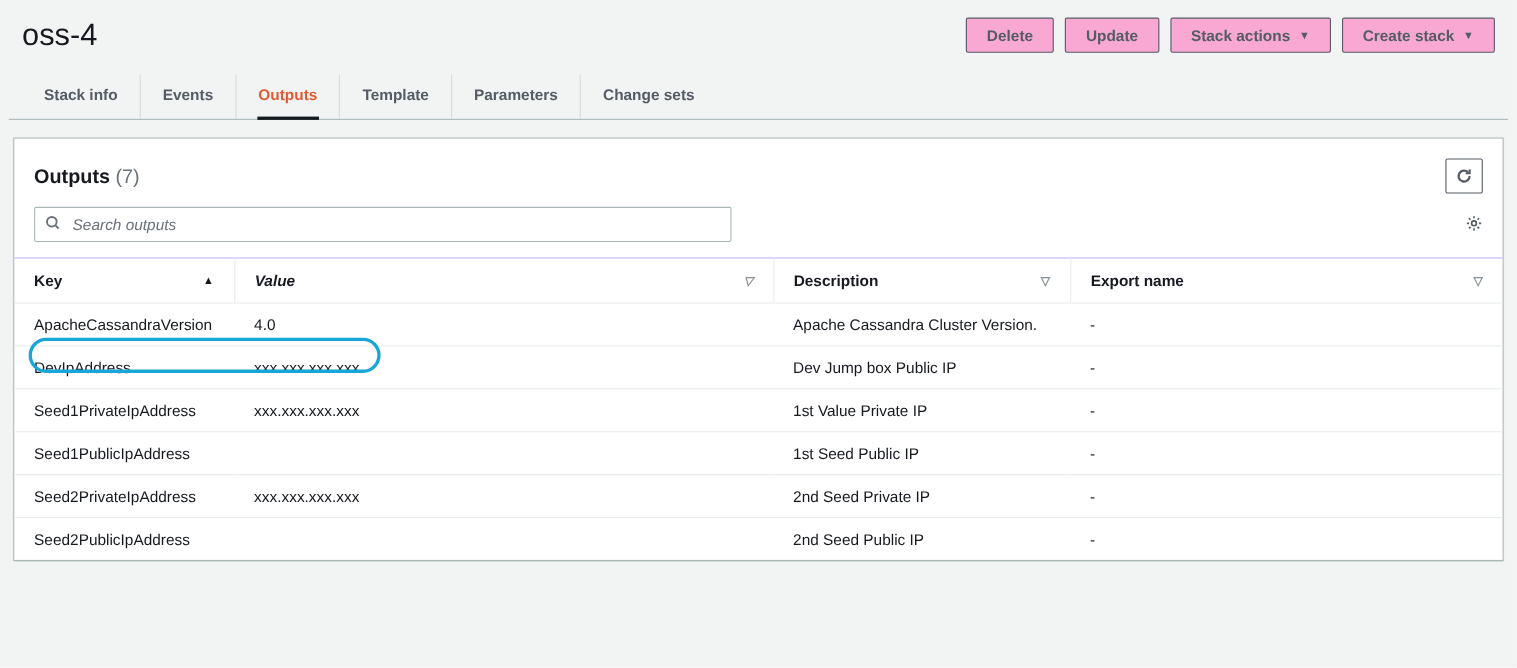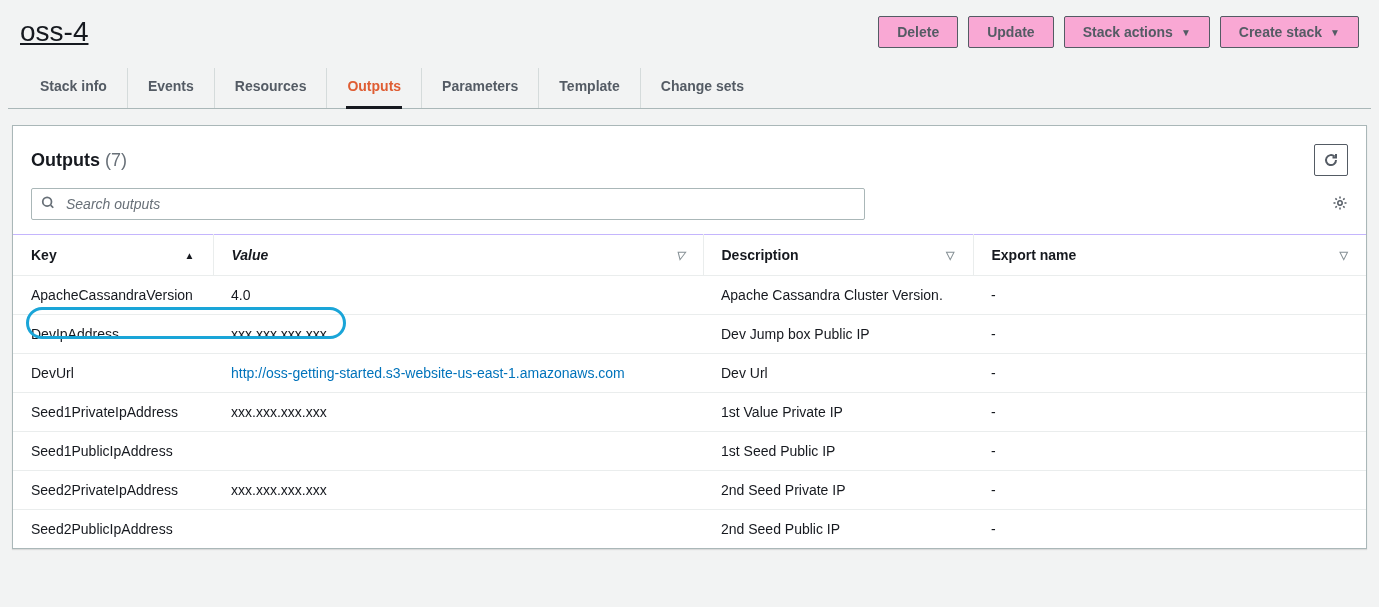--- a/index.html
+++ b/index.html
@@ -13,21 +13,20 @@
 .header-row {
   display: flex;
   justify-content: space-between;
   align-items: center;
   padding: 8px 12px 20px 12px;
 }
 .page-title {
   font-size: 28px;
   font-weight: 400;
   color: #16191f;
-  text-decoration: underline;
 }
 .actions {
   display: flex;
   gap: 10px;
 }
 .btn {
   background: #f9a8d4;
   border: 1px solid #545b64;
   border-radius: 2px;
   padding: 7px 18px;
@@ -102,21 +101,21 @@
   justify-content: center;
 }
 .subheader {
   display: flex;
   justify-content: space-between;
   align-items: center;
   padding: 0 18px 14px 18px;
 }
 .search-wrap {
   position: relative;
-  width: 834px;
+  width: 634px;
 }
 .search-wrap input {
   width: 100%;
   border: 1px solid #aab7b8;
   padding: 7px 10px 7px 34px;
   font-size: 14px;
   border-radius: 2px;
   color: #16191f;
 }
 .search-wrap input::placeholder {
@@ -200,24 +199,23 @@
       <button class="btn">
         <span>Create stack</span>
         <span class="chev">▼</span>
       </button>
     </div>
   </div>
 
   <div class="tabs">
     <div class="tab">Stack info</div>
     <div class="tab">Events</div>
-    <div class="tab">Resources</div>
     <div class="tab active">Outputs</div>
+    <div class="tab">Template</div>
     <div class="tab">Parameters</div>
-    <div class="tab">Template</div>
     <div class="tab">Change sets</div>
   </div>
 
   <div class="panel" style="position:relative;">
     <div class="panel-header">
       <div class="panel-title">
         <span>Outputs</span>
         <span class="count">(7)</span>
       </div>
       <button class="refresh-btn">
@@ -281,26 +279,20 @@
             <td>Apache Cassandra Cluster Version.</td>
             <td>-</td>
           </tr>
           <tr>
             <td>DevIpAddress</td>
             <td>xxx.xxx.xxx.xxx</td>
             <td>Dev Jump box Public IP</td>
             <td>-</td>
           </tr>
           <tr>
-            <td>DevUrl</td>
-            <td><a class="link" href="#">http://oss-getting-started.s3-website-us-east-1.amazonaws.com</a></td>
-            <td>Dev Url</td>
-            <td>-</td>
-          </tr>
-          <tr>
             <td>Seed1PrivateIpAddress</td>
             <td>xxx.xxx.xxx.xxx</td>
             <td>1st Value Private IP</td>
             <td>-</td>
           </tr>
           <tr>
             <td>Seed1PublicIpAddress</td>
             <td></td>
             <td>1st Seed Public IP</td>
             <td>-</td>

